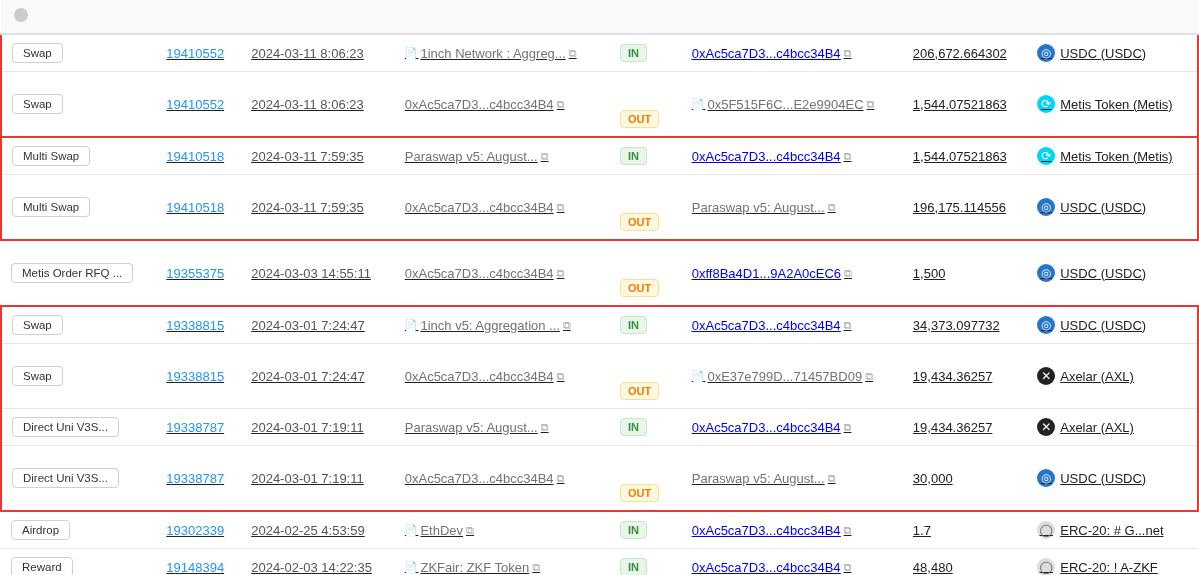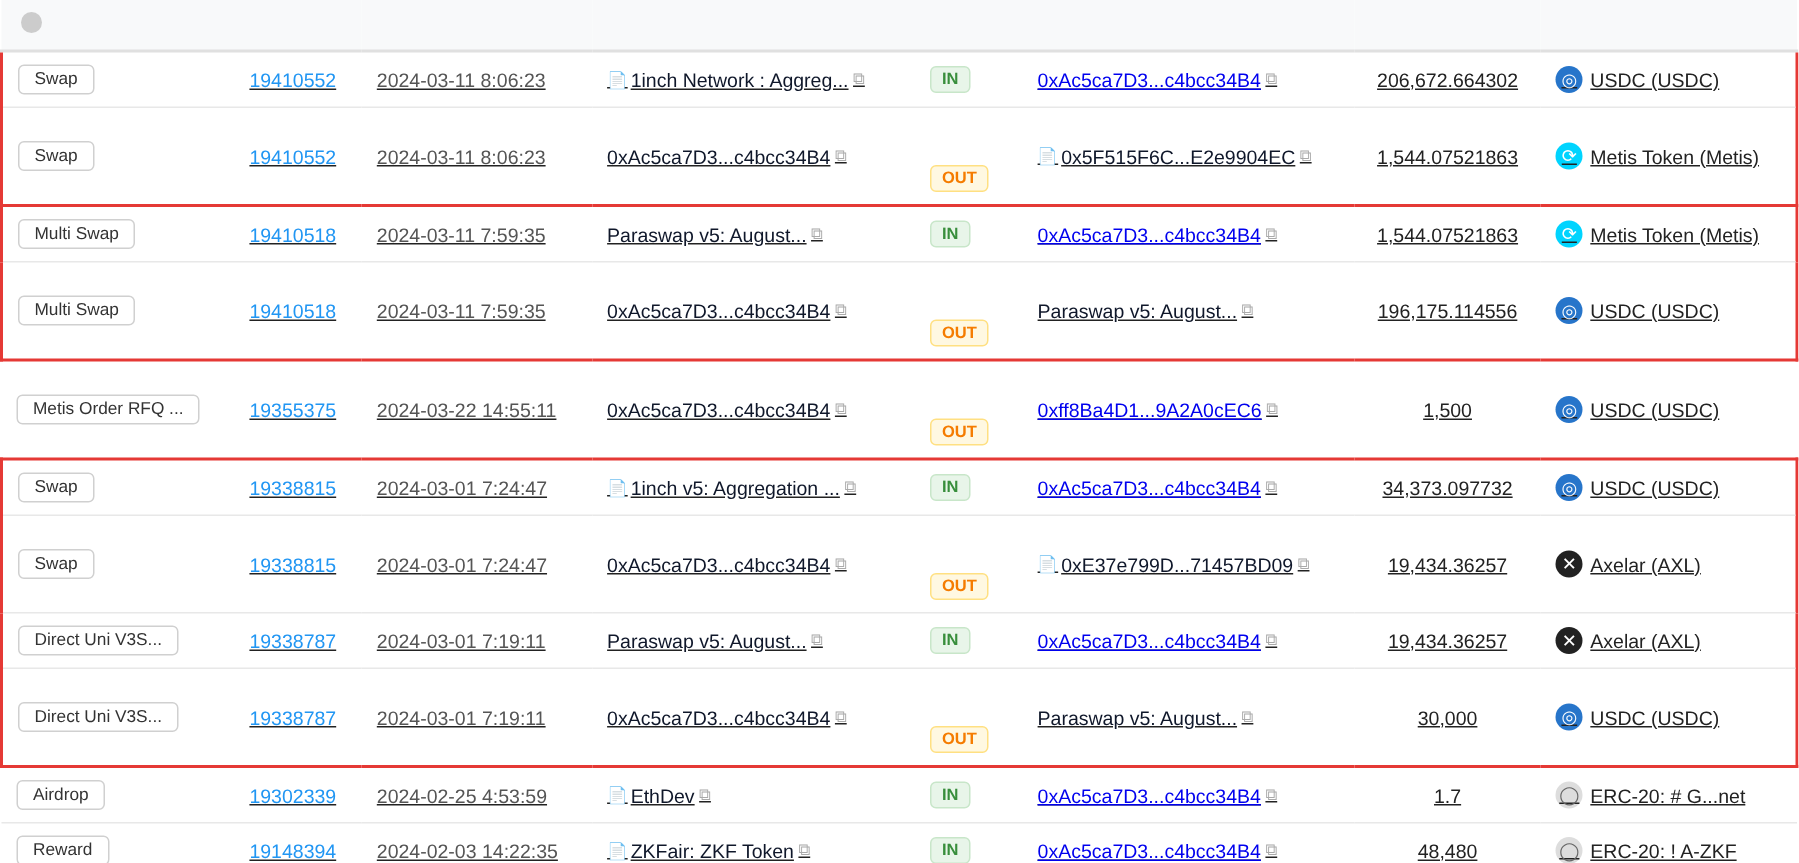--- a/index.html
+++ b/index.html
@@ -58,21 +58,21 @@
     .block-link {
       color: #2196f3;
       text-decoration: none;
       cursor: pointer;
       text-align: center;
     }
     .datetime {
       color: #555;
     }
     .address-link {
-      color: #0f172a;
+      color: #737373;
       text-decoration: none;
       cursor: pointer;
     }
     .copy-icon {
       display: inline-block;
       color: #aaa;
       cursor: pointer;
       margin-left: 3px;
       font-size: 11px;
     }
@@ -89,21 +89,21 @@
       color: #388e3c;
       border: 1px solid #c8e6c9;
     }
     .direction-out {
       background: #fff8e1;
       color: #f57c00;
       border: 1px solid #ffe082;
       margin-top: 30px;
     }
     .value-col {
-      text-align: center;
+      text-align: left;
       font-variant-numeric: tabular-nums;
     }
     .token-col {
       display: flex;
       align-items: center;
       gap: 5px;
     }
     .token-icon {
       width: 18px;
       height: 18px;
@@ -288,21 +288,21 @@
       </div>
     </td>
   </tr>
       <tr>
     <td>
       <button class="method-btn">Metis Order RFQ ...</button>
     </td>
     <td>
       <a class="block-link" href="#">19355375</a>
     </td>
-    <td class="datetime">2024-03-22 14:55:11</td>
+    <td class="datetime">2024-03-03 14:55:11</td>
     <td>
           <div class="addr-cell">
             <a class="address-link" href="#">0xAc5ca7D3...c4bcc34B4</a>
             <span class="copy-icon" title="Copy">⧉</span>
           </div>
         </td>
     <td><span class="direction-badge direction-out">OUT</span></td>
     <td>
           <div class="addr-cell">
             <a class="" href="#">0xff8Ba4D1...9A2A0cEC6</a>

